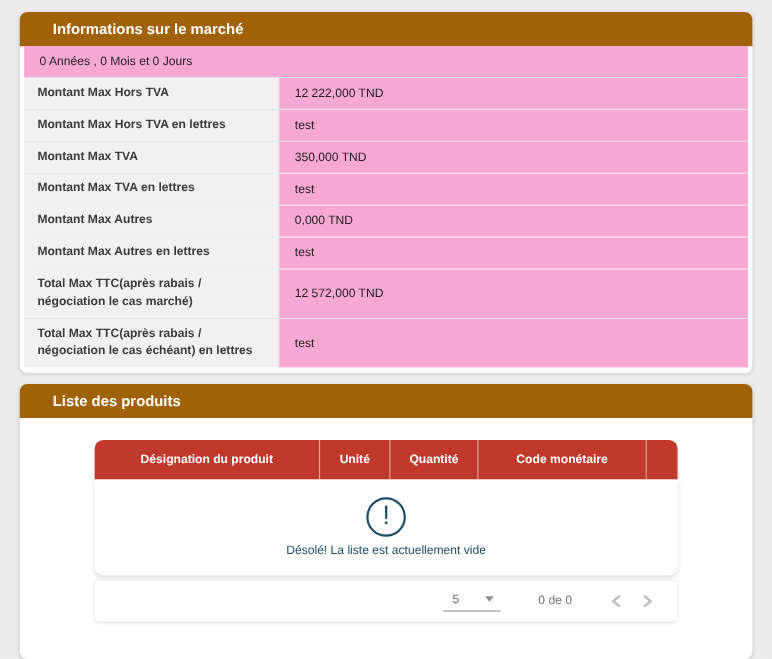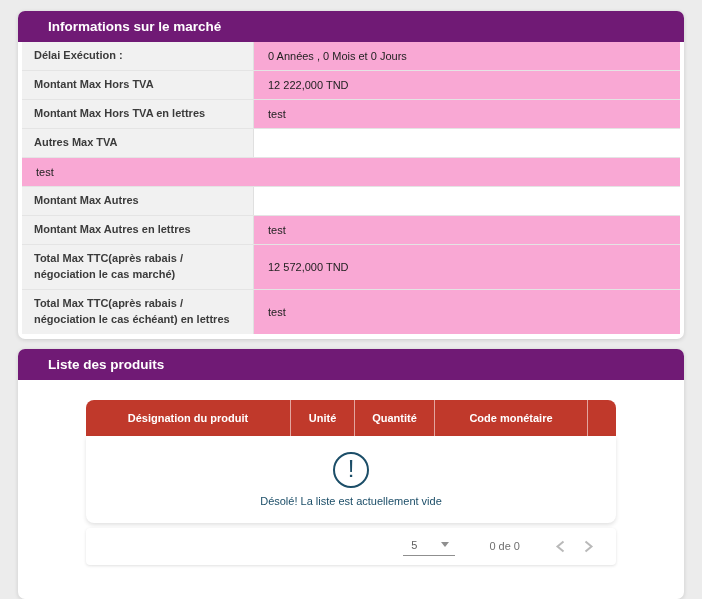--- a/index.html
+++ b/index.html
@@ -12,21 +12,21 @@
 
   .card {
     width: 666px;
     margin-left: 18px;
     background: #ffffff;
     border-radius: 7px;
     box-shadow: 0 1px 4px rgba(0,0,0,0.14);
   }
   .card-header {
     height: 31px;
-    background: #701a75;
+    background: #a16207;
     border-radius: 7px 7px 0 0;
     color: #ffffff;
     font-size: 13.5px;
     font-weight: 700;
     line-height: 31px;
     padding-left: 30px;
   }
 
   
   #market-card { margin-top: 11px; }
@@ -163,39 +163,41 @@
   }
   .pager-btn svg { display: block; }
 </style>
 </head>
 <body>
 
 <div class="card" id="market-card">
   <div class="card-header">Informations sur le marché</div>
   <div class="info-table">
     <div class="info-row">
-      <div class="info-label">Délai Exécution :</div>
       <div class="info-value">0 Années , 0 Mois et 0 Jours</div>
     </div>
     <div class="info-row">
       <div class="info-label">Montant Max Hors TVA</div>
       <div class="info-value">12 222,000 TND</div>
     </div>
     <div class="info-row">
       <div class="info-label">Montant Max Hors TVA en lettres</div>
       <div class="info-value">test</div>
     </div>
     <div class="info-row">
-      <div class="info-label">Autres Max TVA</div>
-    </div>
-    <div class="info-row">
+      <div class="info-label">Montant Max TVA</div>
+      <div class="info-value">350,000 TND</div>
+    </div>
+    <div class="info-row">
+      <div class="info-label">Montant Max TVA en lettres</div>
       <div class="info-value">test</div>
     </div>
     <div class="info-row">
       <div class="info-label">Montant Max Autres</div>
+      <div class="info-value">0,000 TND</div>
     </div>
     <div class="info-row">
       <div class="info-label">Montant Max Autres en lettres</div>
       <div class="info-value">test</div>
     </div>
     <div class="info-row">
       <div class="info-label">Total Max TTC(après rabais / négociation le cas marché)</div>
       <div class="info-value">12 572,000 TND</div>
     </div>
     <div class="info-row">

